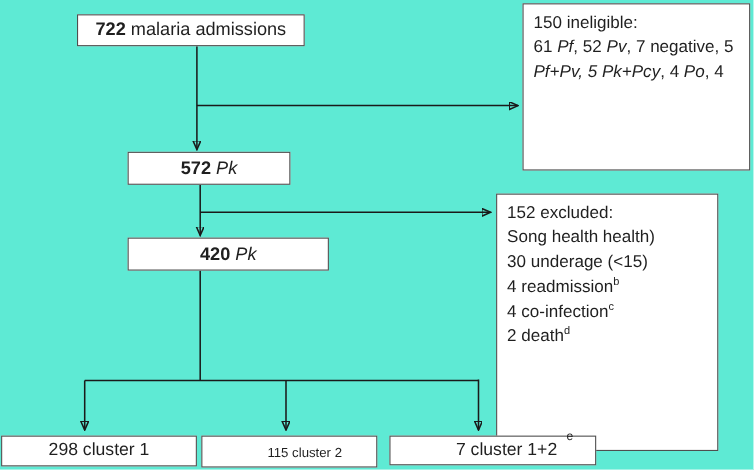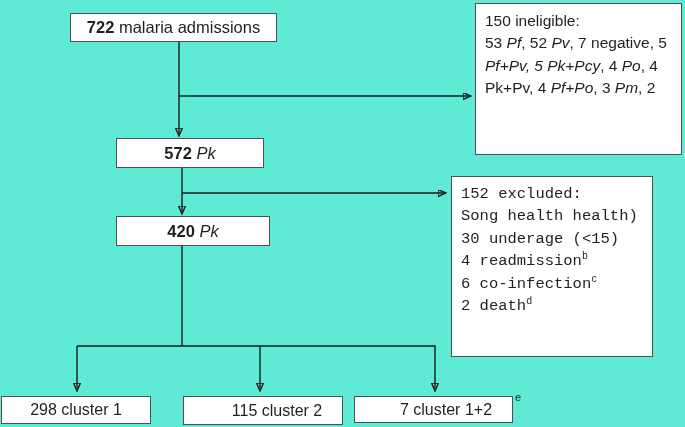--- a/index.html
+++ b/index.html
@@ -52,26 +52,26 @@
   }
   .footnote-marker {
     position: absolute;
     left: 515px;
     top: 391px;
     font-size: 11px;
   }
   
   #b-admissions { left: 70px;  top: 13px;  width: 207px; height: 29px; }
   #b-pk572      { left: 116px; top: 138px; width: 148px; height: 30px; }
-  #b-pk420      { left: 116px; top: 216px; width: 154px; height: 30px; }
+  #b-pk420      { left: 116px; top: 216px; width: 183px; height: 30px; }
   #b-ineligible { left: 475px; top: 3px;   width: 207px; height: 152px; }
-  #b-excluded   { left: 451px; top: 176px; width: 202px; height: 181px; font-family: Liberation Mono, monospace; }
-  #b-cluster1   { left: 1px;   top: 396px; width: 150px; height: 28px; font-size: 16px; }
-  #b-cluster2   { left: 183px; top: 396px; width: 160px; height: 29px; font-size: 16px; padding-left: 28px; }
-  #b-cluster12  { left: 354px; top: 396px; width: 159px; height: 27px; font-size: 16px; padding-left: 25px; }
+  #b-excluded   { left: 451px; top: 176px; width: 202px; height: 234px; }
+  #b-cluster1   { left: 1px;   top: 396px; width: 178px; height: 28px; font-size: 16px; }
+  #b-cluster2   { left: 183px; top: 396px; width: 160px; height: 29px; font-size: 12px; padding-left: 28px; }
+  #b-cluster12  { left: 354px; top: 396px; width: 188px; height: 27px; font-size: 16px; padding-left: 25px; }
 </style>
 </head>
 <body>
 
 <div id="stage">
 
   <svg id="arrows" viewBox="0 0 685 427" xmlns="http://www.w3.org/2000/svg">
     <defs>
       <marker id="ah" markerUnits="userSpaceOnUse" markerWidth="9" markerHeight="8" refX="8" refY="3.5" orient="auto">
         <path d="M0,0 L8,3.5 L0,7 Z" fill="#1a1a1a" stroke="none"></path>
@@ -87,35 +87,34 @@
     <path d="M260,346 V391" marker-end="url(#ah)"></path>
     <path d="M435,345 V391" marker-end="url(#ah)"></path>
   </svg>
 
   <div id="b-admissions" class="box flowbox">
     <span><span class="bd">722</span><span> malaria admissions</span></span>
   </div>
 
   <div id="b-ineligible" class="box textbox">
       <div class="tline"><span>150 ineligible:</span></div>
-      <div class="tline"><span>53 </span><span class="it">Pf</span><span>, 52 </span><span class="it">Pv</span><span>, 7 negative, 5</span></div>
+      <div class="tline"><span>61 </span><span class="it">Pf</span><span>, 52 </span><span class="it">Pv</span><span>, 7 negative, 5</span></div>
       <div class="tline"><span class="it">Pf+Pv, 5 Pk+Pcy</span><span>, 4 </span><span class="it">Po</span><span>, 4</span></div>
-      <div class="tline"><span>Pk+Pv, 4 </span><span class="it">Pf+Po</span><span>, 3 </span><span class="it">Pm</span><span>, 2</span></div>
     </div>
 
   <div id="b-pk572" class="box flowbox">
     <span><span class="bd">572</span><span> </span><span class="it">Pk</span></span>
   </div>
 
   <div id="b-excluded" class="box textbox">
       <div class="tline"><span>152 excluded:</span></div>
       <div class="tline"><span>Song health health)</span></div>
       <div class="tline"><span>30 underage (&lt;15)</span></div>
       <div class="tline"><span>4 readmission</span><sup>b</sup></div>
-      <div class="tline"><span>6 co-infection</span><sup>c</sup></div>
+      <div class="tline"><span>4 co-infection</span><sup>c</sup></div>
       <div class="tline"><span>2 death</span><sup>d</sup></div>
     </div>
 
   <div id="b-pk420" class="box flowbox">
     <span><span class="bd">420</span><span> </span><span class="it">Pk</span></span>
   </div>
 
   <div id="b-cluster1" class="box flowbox">
     <span><span>298 cluster 1</span></span>
   </div>

